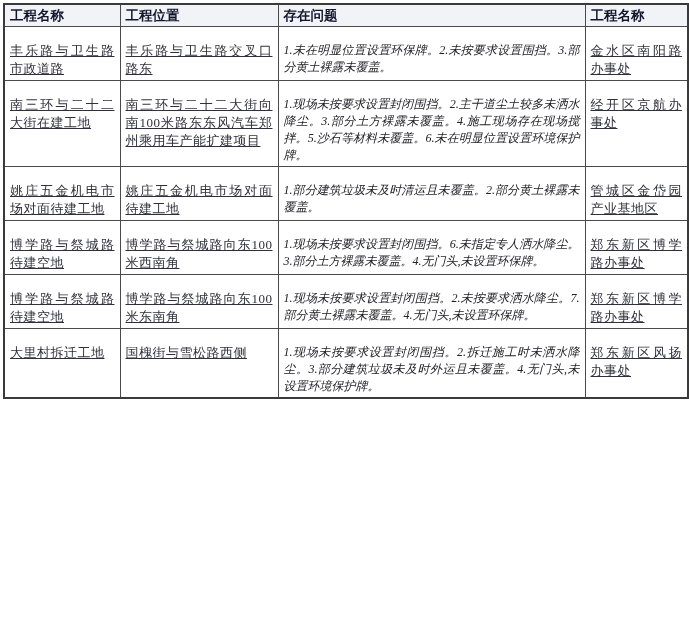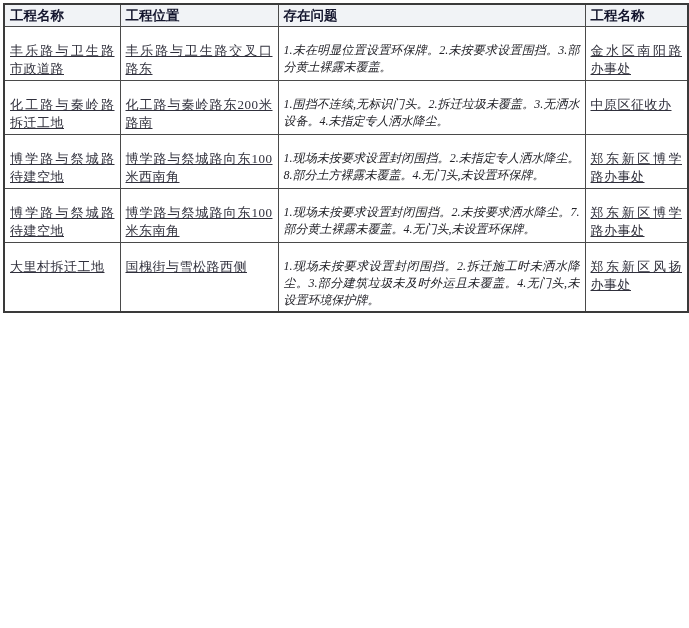--- a/index.html
+++ b/index.html
@@ -84,29 +84,35 @@
       </tr>
     </thead>
     <tbody id="report-body">
         <tr>
     <td class="name-cell">丰乐路与卫生路市政道路</td>
     <td class="loc-cell">丰乐路与卫生路交叉口路东</td>
     <td class="prob-cell">1.未在明显位置设置环保牌。2.未按要求设置围挡。3.部分黄土裸露未覆盖。</td>
     <td class="unit-cell">金水区南阳路办事处</td>
   </tr>
         <tr>
-    <td class="name-cell">化工路与秦岭路拆迁工地</td>
-    <td class="loc-cell">化工路与秦岭路东200米路南</td>
-    <td class="prob-cell">1.围挡不连续,无标识门头。2.拆迁垃圾未覆盖。3.无洒水设备。4.未指定专人洒水降尘。</td>
-    <td class="unit-cell">中原区征收办</td>
+    <td class="name-cell">南三环与二十二大街在建工地</td>
+    <td class="loc-cell">南三环与二十二大街向南100米路东东风汽车郑州乘用车产能扩建项目</td>
+    <td class="prob-cell">1.现场未按要求设置封闭围挡。2.主干道尘土较多未洒水降尘。3.部分土方裸露未覆盖。4.施工现场存在现场搅拌。5.沙石等材料未覆盖。6.未在明显位置设置环境保护牌。</td>
+    <td class="unit-cell">经开区京航办事处</td>
+  </tr>
+        <tr>
+    <td class="name-cell">姚庄五金机电市场对面待建工地</td>
+    <td class="loc-cell">姚庄五金机电市场对面待建工地</td>
+    <td class="prob-cell">1.部分建筑垃圾未及时清运且未覆盖。2.部分黄土裸露未覆盖。</td>
+    <td class="unit-cell">管城区金岱园产业基地区</td>
   </tr>
         <tr>
     <td class="name-cell">博学路与祭城路待建空地</td>
     <td class="loc-cell">博学路与祭城路向东100米西南角</td>
-    <td class="prob-cell">1.现场未按要求设置封闭围挡。2.未指定专人洒水降尘。8.部分土方裸露未覆盖。4.无门头,未设置环保牌。</td>
+    <td class="prob-cell">1.现场未按要求设置封闭围挡。6.未指定专人洒水降尘。3.部分土方裸露未覆盖。4.无门头,未设置环保牌。</td>
     <td class="unit-cell">郑东新区博学路办事处</td>
   </tr>
         <tr>
     <td class="name-cell">博学路与祭城路待建空地</td>
     <td class="loc-cell">博学路与祭城路向东100米东南角</td>
     <td class="prob-cell">1.现场未按要求设置封闭围挡。2.未按要求洒水降尘。7.部分黄土裸露未覆盖。4.无门头,未设置环保牌。</td>
     <td class="unit-cell">郑东新区博学路办事处</td>
   </tr>
         <tr>
     <td class="name-cell">大里村拆迁工地</td>

